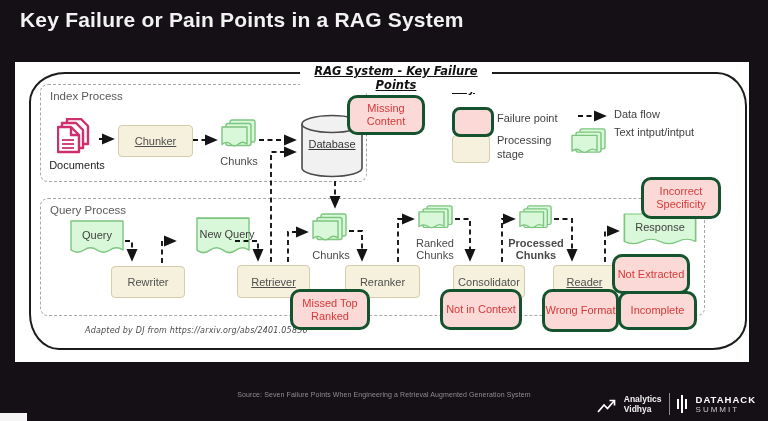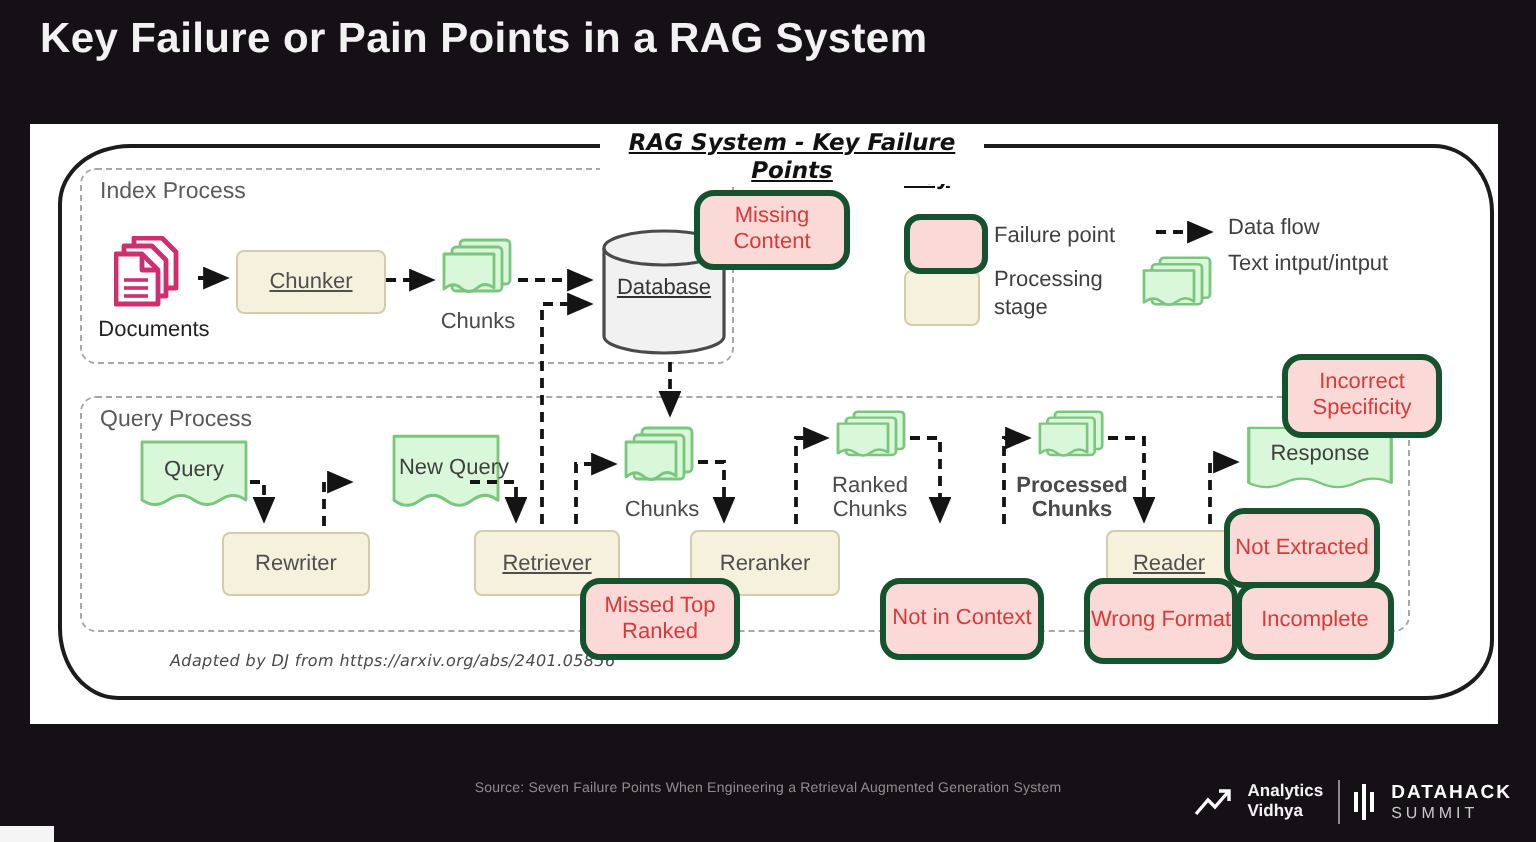--- a/index.html
+++ b/index.html
@@ -72,21 +72,21 @@
   .key-title{left:437px;top:19px;font-size:12.5px;font-weight:700;color:#111;text-decoration:underline;}
   .legend-text{font-size:11px;color:#3f3f3f;line-height:1.25;}
   .legend-swatch-fail{left:437px;top:45px;width:36px;height:24px;border-radius:8px;}
   .legend-swatch-stage{left:437px;top:73px;width:36px;height:26px;}
 
   
   .source-line{
     left:0;top:391px;width:768px;text-align:center;
     font-size:7px;color:#918d8d;letter-spacing:.1px;
   }
-  .brand{right:12px;top:387px;height:28px;display:flex;align-items:center;gap:7px;color:#fff;}
+  .brand{right:12px;top:387px;height:28px;display:flex;align-items:flex-end;gap:7px;color:#fff;}
   .brand .txt{font-size:8.5px;font-weight:700;line-height:1.15;color:#f2f2f2;}
   .brand .sep{width:1px;height:22px;background:#8a8a8a;}
   .dh1{font-size:9.5px;font-weight:700;letter-spacing:1px;color:#fff;line-height:1.2;}
   .dh2{font-size:8px;letter-spacing:2px;color:#c9c9c9;line-height:1.2;}
   .white-bar{left:0;top:413px;width:27px;height:8px;background:#f5f5f5;}
 
   svg{display:block;}
   .arrow-layer{left:0;top:0;width:734px;height:300px;z-index:2;pointer-events:none;}
 </style>
 </head>
@@ -217,20 +217,23 @@
     <svg width="36" height="28" viewBox="0 0 36 33" preserveAspectRatio="none">
       <g fill="#d9f7d9" stroke="#7cc57f" stroke-width="1.4" stroke-linejoin="round">
         <rect x="9" y="1" width="25" height="22" rx="2"></rect>
         <rect x="5" y="4.5" width="25" height="22" rx="2"></rect>
         <path d="M1,8 H26 V25 Q21.5,21.5 17.5,25 Q13.5,28.5 9.5,25 Q5.5,21.5 1,25.5 Z"></path>
       </g>
     </svg>
   </div>
   <div class="abs icon-label" style="left:381px;top:175px;width:78px;">Ranked Chunks</div>
 
+  <div class="abs stage-box" style="left:438px;top:203px;width:70px;height:31px;">
+    <span>Consolidator</span>
+  </div>
 
   <div class="abs fail-box" style="left:425px;top:227px;width:76px;height:35px;">Not in Context</div>
 
   <div class="abs" style="left:504px;top:143px;width:34px;height:28px;z-index:2;">
     <svg width="34" height="28" viewBox="0 0 36 33" preserveAspectRatio="none">
       <g fill="#d9f7d9" stroke="#7cc57f" stroke-width="1.4" stroke-linejoin="round">
         <rect x="9" y="1" width="25" height="22" rx="2"></rect>
         <rect x="5" y="4.5" width="25" height="22" rx="2"></rect>
         <path d="M1,8 H26 V25 Q21.5,21.5 17.5,25 Q13.5,28.5 9.5,25 Q5.5,21.5 1,25.5 Z"></path>
       </g>

